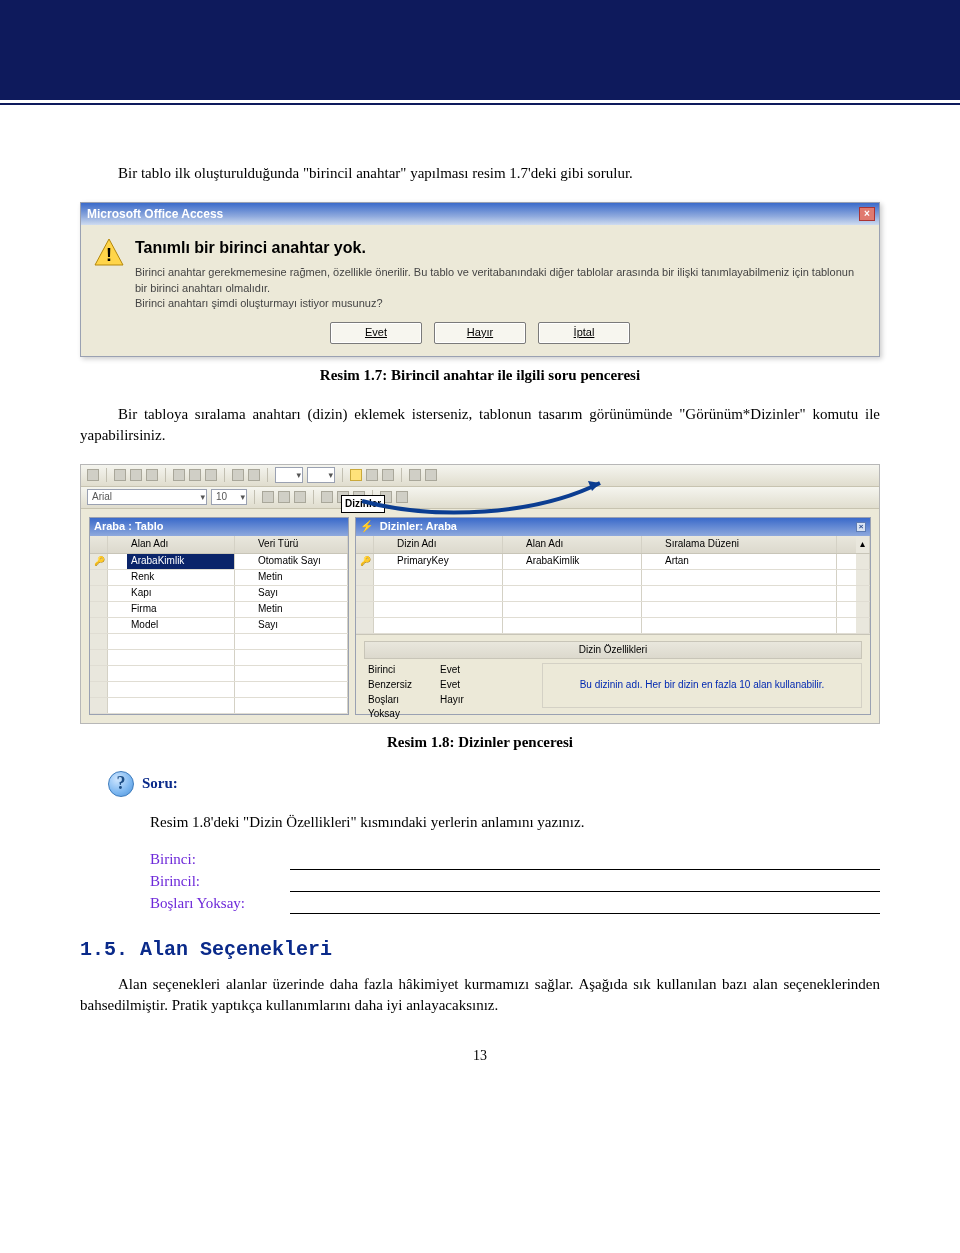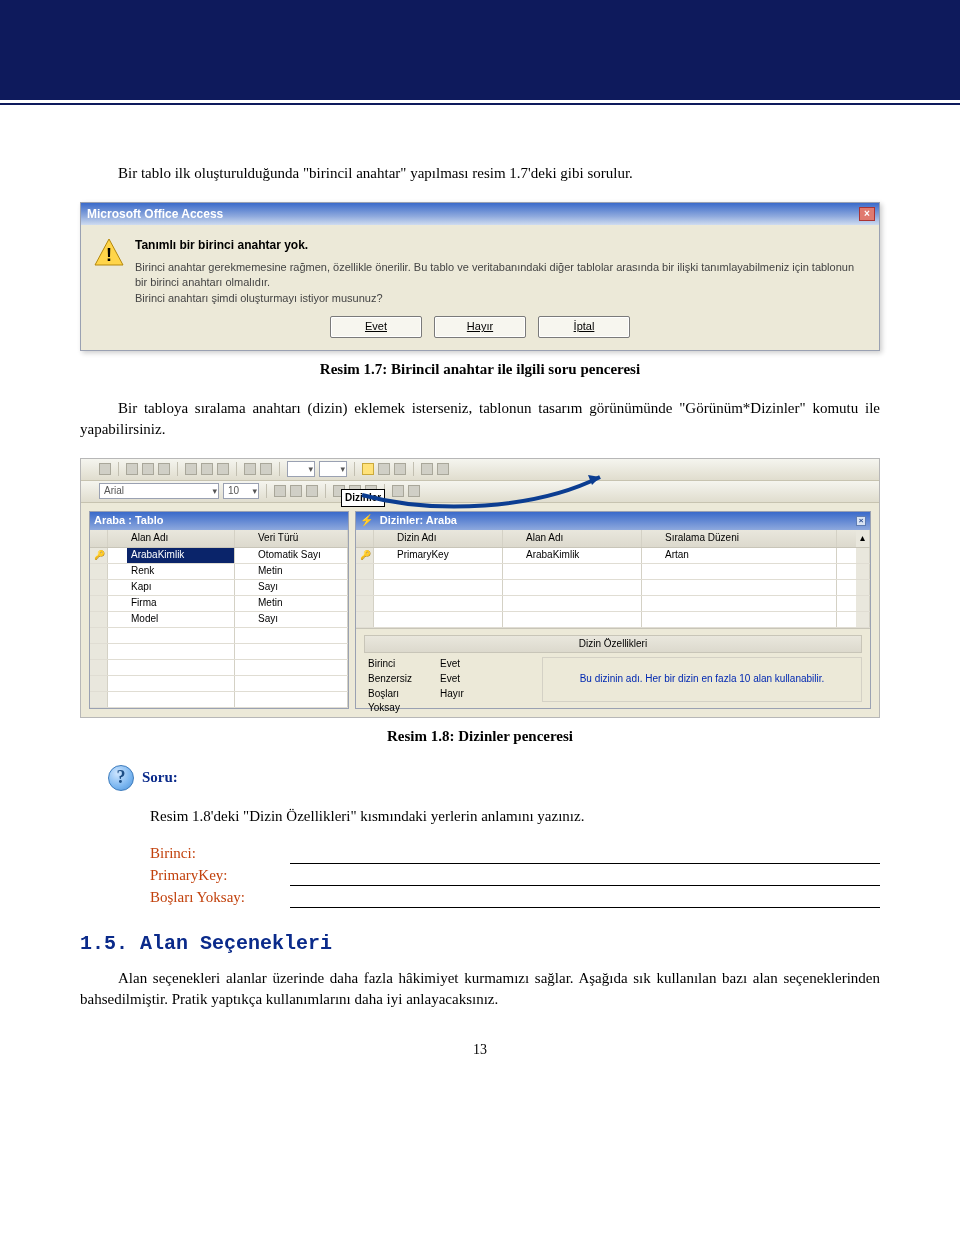--- a/index.html
+++ b/index.html
@@ -56,21 +56,21 @@
   }
   .dlg-body {
     display: flex;
     gap: 10px;
     padding: 12px 12px 4px 12px;
   }
   .warn-icon svg { width: 32px; height: 32px; }
   .dlg-text { flex: 1; color: #444; }
   .dlg-text .head {
     font-weight: bold;
-    font-size: 12px;
+    font-size: 16px;
     color: #000;
     margin-bottom: 6px;
   }
   .dlg-buttons {
     display: flex;
     justify-content: center;
     gap: 12px;
     padding: 6px 0 12px 0;
   }
   .btn {
@@ -97,21 +97,21 @@
     color: #000;
     position: relative;
   }
   .toolbar1, .toolbar2 {
     height: 22px;
     background: linear-gradient(#f5f5ef, #e0ddce);
     border-bottom: 1px solid #c7c3b0;
     display: flex;
     align-items: center;
     gap: 4px;
-    padding: 0 18px;
+    padding: 0 6px;
     color: #555;
   }
   .tiny-icon { width: 12px; height: 12px; background: #d0cfc6; border: 1px solid #a9a79a; }
   .sep { width: 1px; height: 14px; background: #c2bfb1; margin: 0 3px; }
   .fontbox {
     height: 16px;
     background: #fff;
     border: 1px solid #9aa1b2;
     padding: 0 12px 0 4px;
     font-size: 10px;
@@ -250,21 +250,21 @@
     color: #1c4d85; font-weight: bold; font-size: 18px;
   }
   .form-block { margin: 14px 0 10px 70px; }
   .form-row {
     display: grid;
     grid-template-columns: 130px 1fr;
     column-gap: 10px;
     align-items: end;
     height: 22px;
   }
-  .form-row .lbl { color: #c2410c; }
+  .form-row .lbl { color: #6d28d9; }
   .form-row .line { border-bottom: 1.5px solid #000; height: 16px; }
   h2.sec {
     color: #0a2a8a;
     font-size: 20px;
     font-weight: bold;
     margin: 22px 0 10px 0;
     font-family: Liberation Mono, monospace;
   }
   .page-num { text-align: center; margin-top: 30px; font-size: 14px; }
 </style>
@@ -521,21 +521,21 @@
     <span style="color:#0a2a8a;font-weight:bold;">Soru:</span>
   </div>
   <p style="margin-left:70px;">Resim 1.8'deki "Dizin Özellikleri" kısmındaki yerlerin anlamını yazınız.</p>
 
   <div class="form-block">
     <div class="form-row">
       <div class="lbl">Birinci:</div>
       <div class="line"></div>
     </div>
     <div class="form-row">
-      <div class="lbl">PrimaryKey:</div>
+      <div class="lbl">Birincil:</div>
       <div class="line"></div>
     </div>
     <div class="form-row">
       <div class="lbl">Boşları Yoksay:</div>
       <div class="line"></div>
     </div>
   </div>
 
   <h2 class="sec">1.5. Alan Seçenekleri</h2>
   <p class="para">Alan seçenekleri alanlar üzerinde daha fazla hâkimiyet kurmamızı sağlar. Aşağıda sık kullanılan bazı alan seçeneklerinden bahsedilmiştir. Pratik yaptıkça kullanımlarını daha iyi anlayacaksınız.</p>

